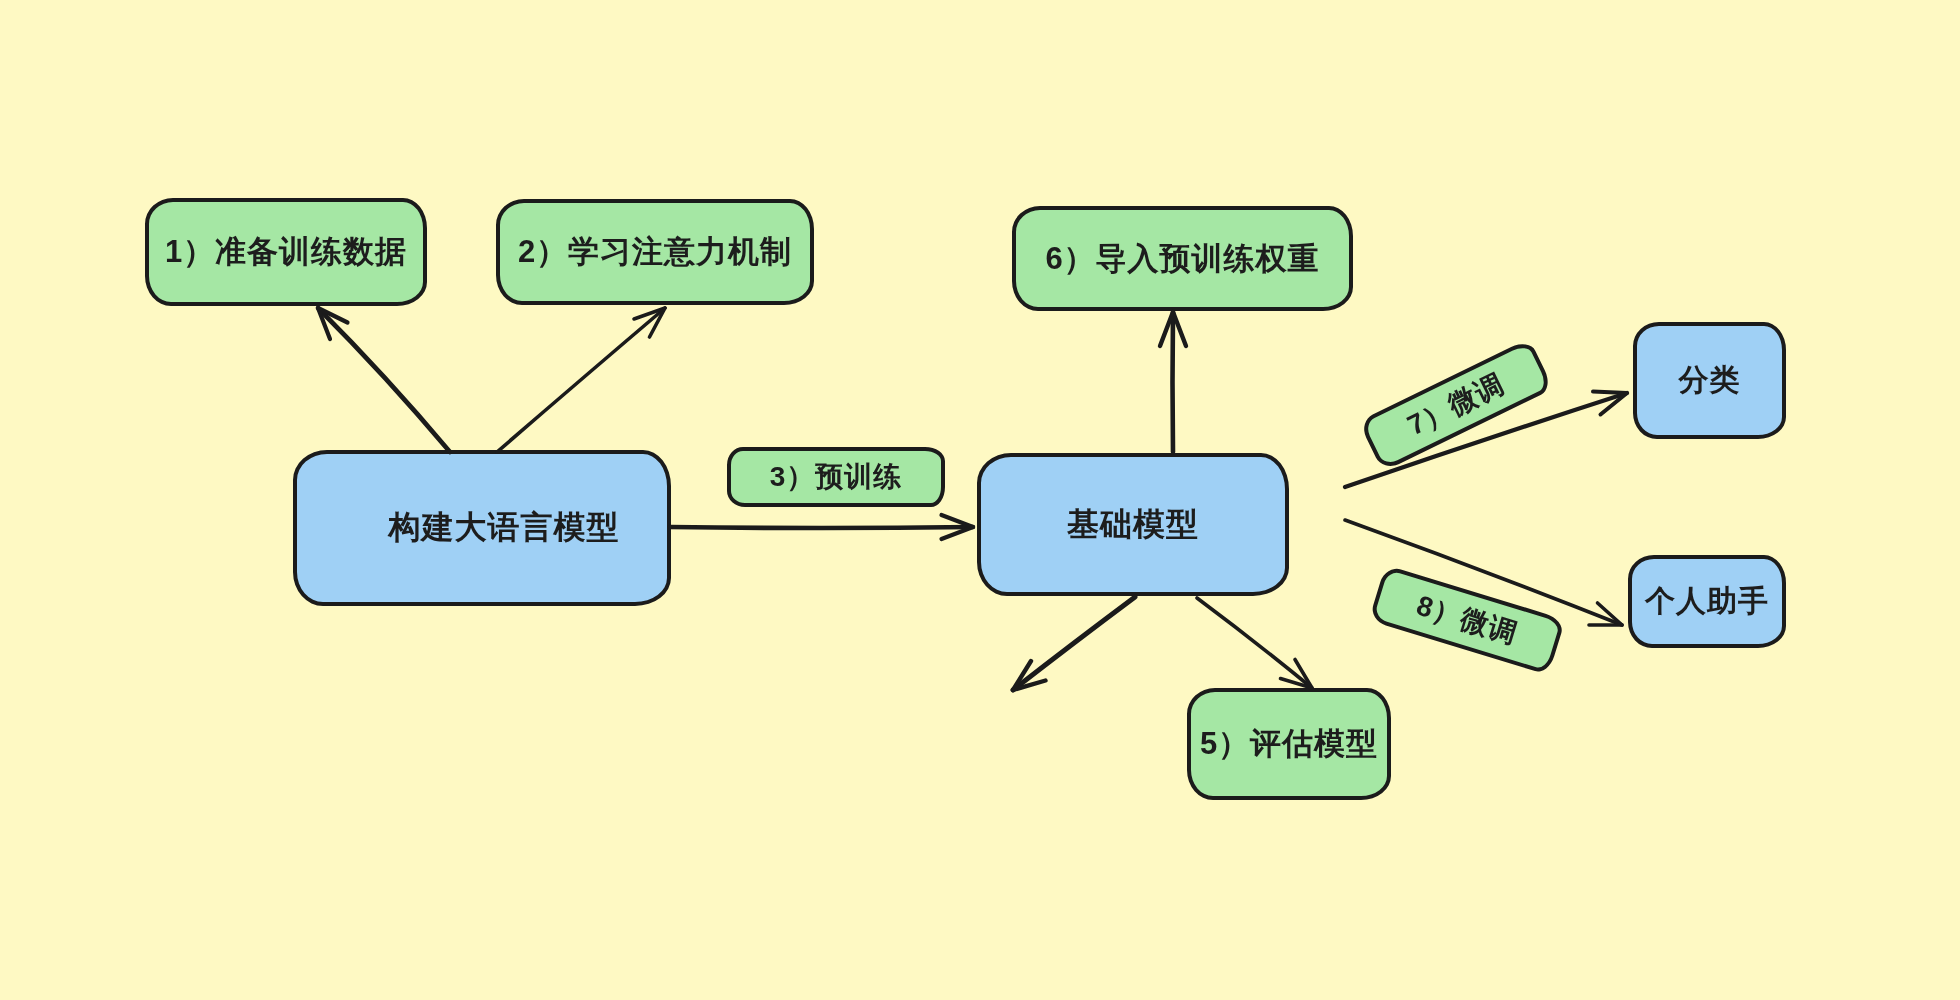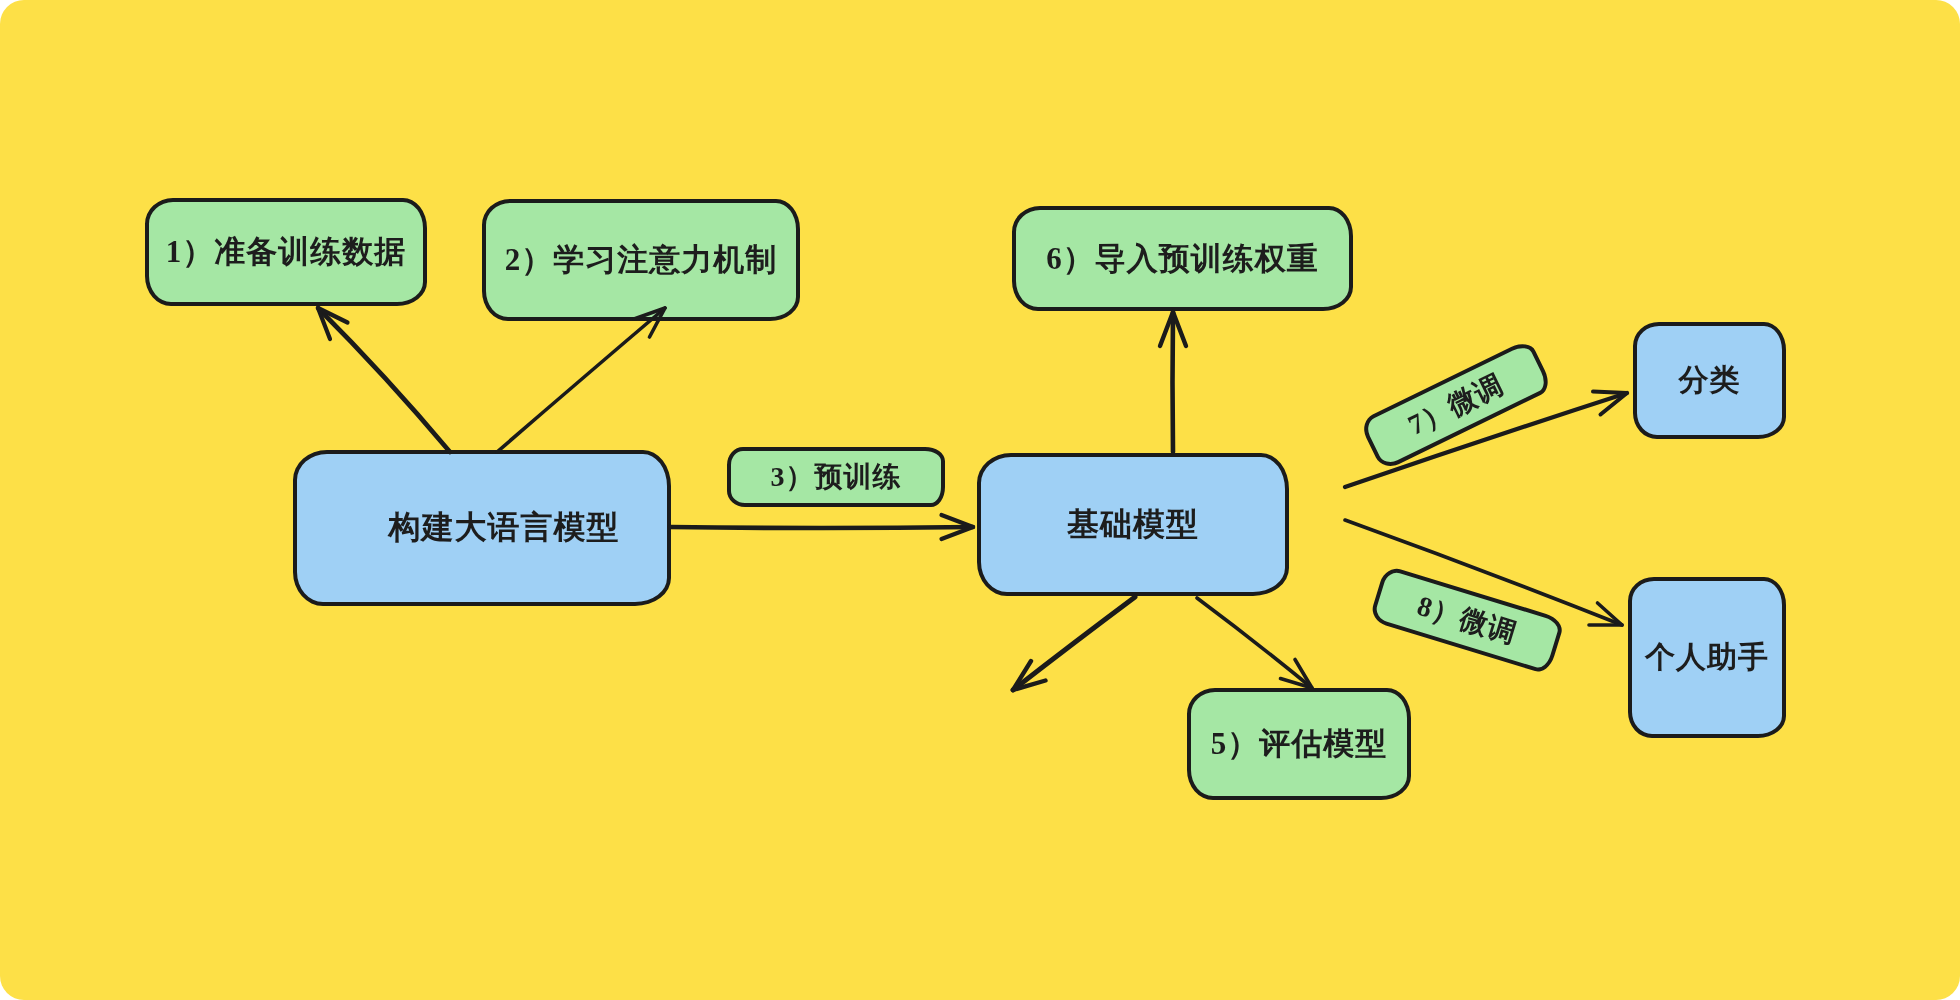--- a/index.html
+++ b/index.html
@@ -1,23 +1,22 @@
 <!DOCTYPE html>
 <html><head>
 <meta charset="utf-8">
 <style>
   html, body { margin: 0; padding: 0; background: #ffffff; }
   .canvas {
     position: relative;
     width: 1960px;
     height: 1000px;
-    background: #fde047;
+    background: #fef9c3;
     overflow: hidden;
-    font-family: Liberation Serif, serif;
-    border-radius: 24px;
+    font-family: Liberation Sans, sans-serif;
   }
   .node {
     position: absolute;
     display: flex;
     align-items: center;
     justify-content: center;
     box-sizing: border-box;
     border: 4px solid #1b1b1b;
     color: #1d1d1d;
     font-weight: 700;
@@ -47,58 +46,58 @@
 </style>
 </head>
 <body>
 
 <div class="canvas">
 
   <div class="node green step" style="left:145px; top:198px; width:282px; height:108px;">
     <span>1）准备训练数据</span>
   </div>
 
-  <div class="node green step" style="left:482px; top:199px; width:318px; height:122px;">
+  <div class="node green step" style="left:496px; top:199px; width:318px; height:106px;">
     <span>2）学习注意力机制</span>
   </div>
 
   <div class="node green step" style="left:1012px; top:206px; width:341px; height:105px;align-items:center;">
     <span>6）导入预训练权重</span>
   </div>
 
   <div class="node blue big" style="left:293px; top:450px; width:378px; height:156px;padding-left:44px;">
     <span>构建大语言模型</span>
   </div>
 
   <div class="node green small-label" style="left:727px; top:447px; width:218px; height:60px;">
     <span>3）预训练</span>
   </div>
 
   <div class="node blue big" style="left:977px; top:453px; width:312px; height:143px;">
     <span>基础模型</span>
   </div>
 
 
-  <div class="node green step" style="left:1187px; top:688px; width:224px; height:112px;">
+  <div class="node green step" style="left:1187px; top:688px; width:204px; height:112px;">
     <span>5）评估模型</span>
   </div>
 
   <div class="node green small-label" style="left:1361px; top:377px; width:190px; height:56px; transform:rotate(-26deg);">
     <span>7）微调</span>
   </div>
 
   <div class="node green small-label" style="left:1373px; top:591px; width:188px; height:58px; transform:rotate(17deg);">
     <span>8）微调</span>
   </div>
 
   <div class="node blue result" style="left:1633px; top:322px; width:153px; height:117px;">
     <span>分类</span>
   </div>
 
-  <div class="node blue result" style="left:1628px; top:577px; width:158px; height:161px;">
+  <div class="node blue result" style="left:1628px; top:555px; width:158px; height:93px;">
     <span>个人助手</span>
   </div>
 
   <svg class="wires" viewBox="0 0 1960 1000">
 
     <g>
       <path d="M450 452 Q 386 376 318 308" stroke-width="4.6"></path>
       <path d="M347.5 322.5 L318 308 L330 339" stroke-width="4.2"></path>
     </g>
 

